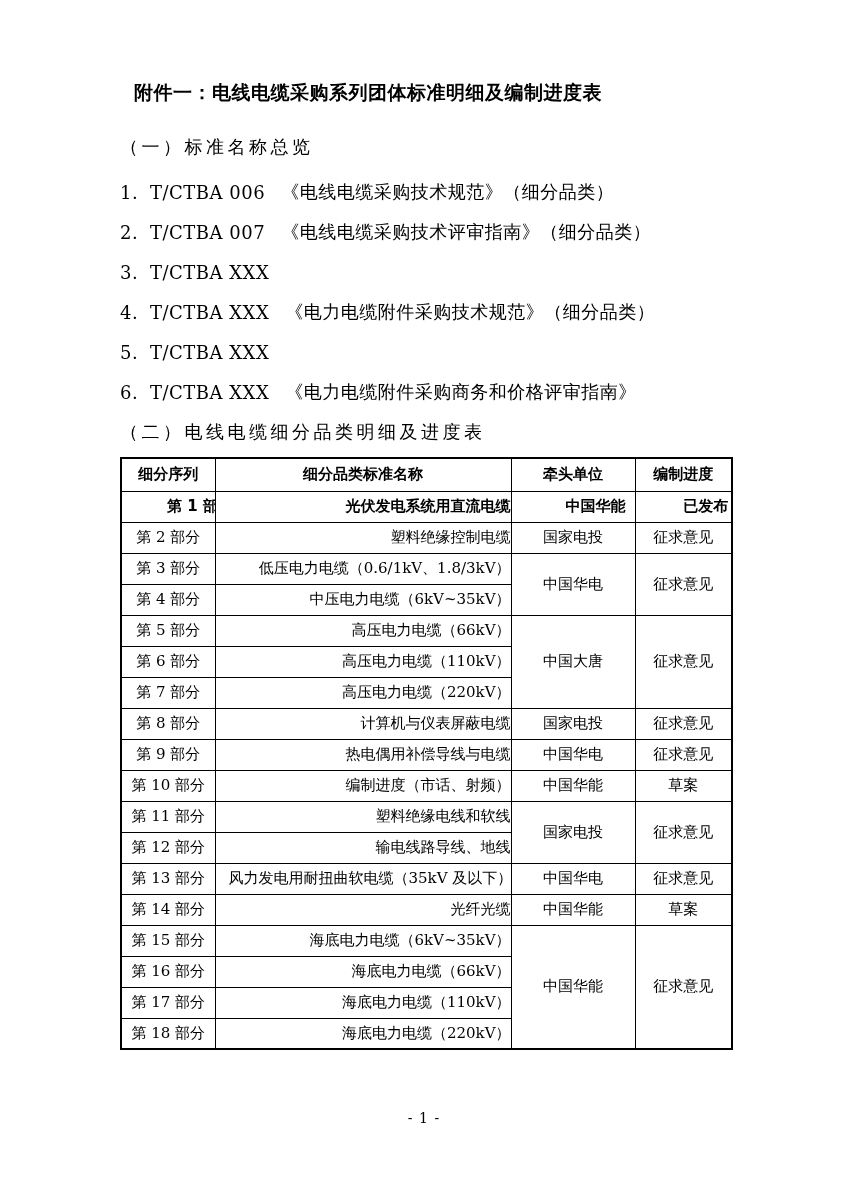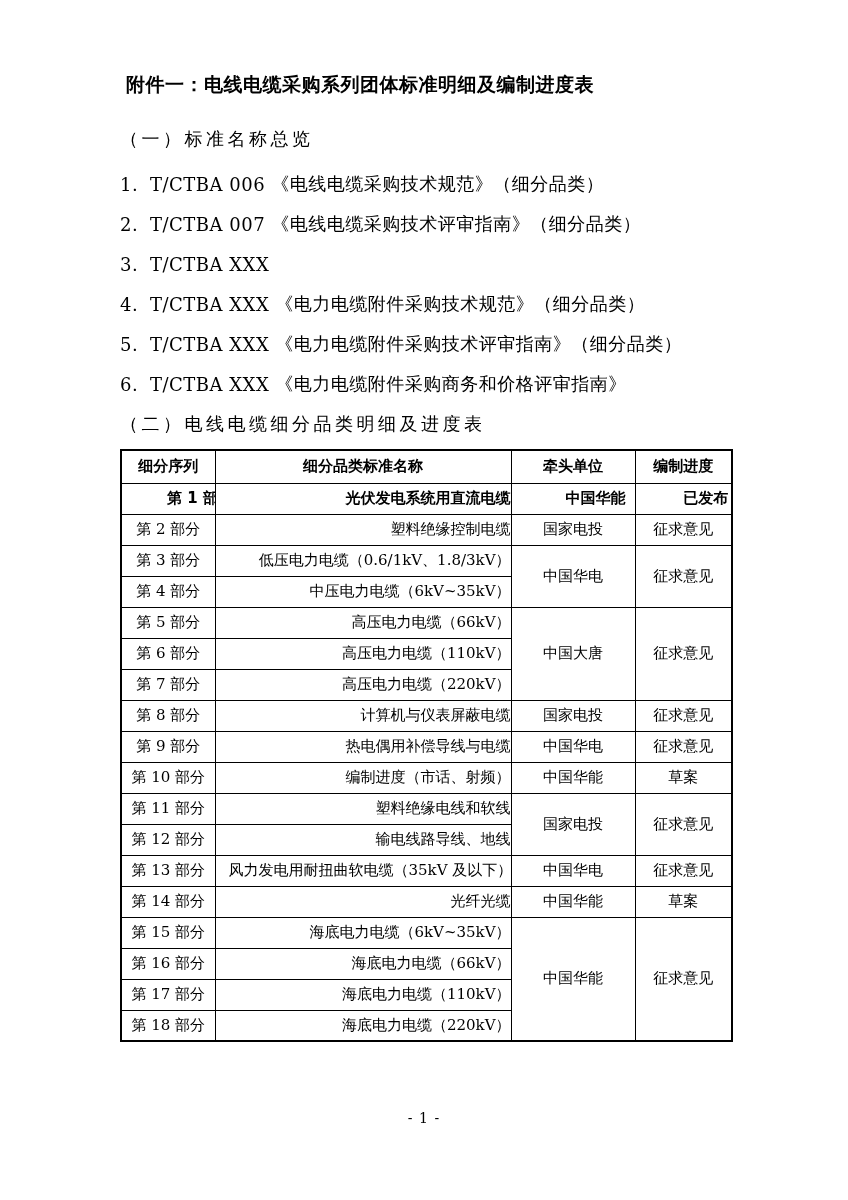--- a/index.html
+++ b/index.html
@@ -12,21 +12,21 @@
     overflow: hidden;
     font-family: "DejaVu Serif", "Liberation Serif", serif;
   }
   .content {
     position: absolute;
     left: 120px;
     top: 0;
     width: 611px;
   }
   .doc-title {
-    margin: 0;
+    margin: 8px;
     padding-top: 72px;
     padding-left: 6px;
     font-family: "DejaVu Sans", "Liberation Sans", sans-serif;
     font-weight: bold;
     font-size: 19px;
     letter-spacing: 0.5px;
     line-height: 24px;
     color: #000000;
   }
   .section-heading {
@@ -40,21 +40,21 @@
   .std-list { margin-top: 13px; }
   .std-item {
     height: 40px;
     display: flex;
     align-items: center;
     font-size: 18px;
     letter-spacing: 0.5px;
     white-space: nowrap;
   }
   .std-item .num { display: inline-block; width: 30px; }
-  .std-item .code { display: inline-block; margin-right: 6px; }
+  .std-item .code { display: inline-block; margin-right: 16px; }
   .progress-table {
     margin-top: 13px;
     border-collapse: collapse;
     table-layout: fixed;
     width: 611px;
     border: 2px solid #000000;
   }
   .progress-table th, .progress-table td {
     border: 1px solid #000000;
     padding: 0;
@@ -117,21 +117,20 @@
           <span class="code">T/CTBA XXX</span>
         </div>
         <div class="std-item">
           <span class="num">4.</span>
           <span class="code">T/CTBA XXX</span>
           <span class="t">《电力电缆附件采购技术规范》（细分品类）</span>
         </div>
         <div class="std-item">
           <span class="num">5.</span>
           <span class="code">T/CTBA XXX</span>
-          <span class="t">《电力电缆附件采购技术评审指南》（细分品类）</span>
         </div>
         <div class="std-item">
           <span class="num">6.</span>
           <span class="code">T/CTBA XXX</span>
           <span class="t">《电力电缆附件采购商务和价格评审指南》</span>
         </div>
       </div>
 
     <div class="section-heading second">（二）电线电缆细分品类明细及进度表</div>
 

